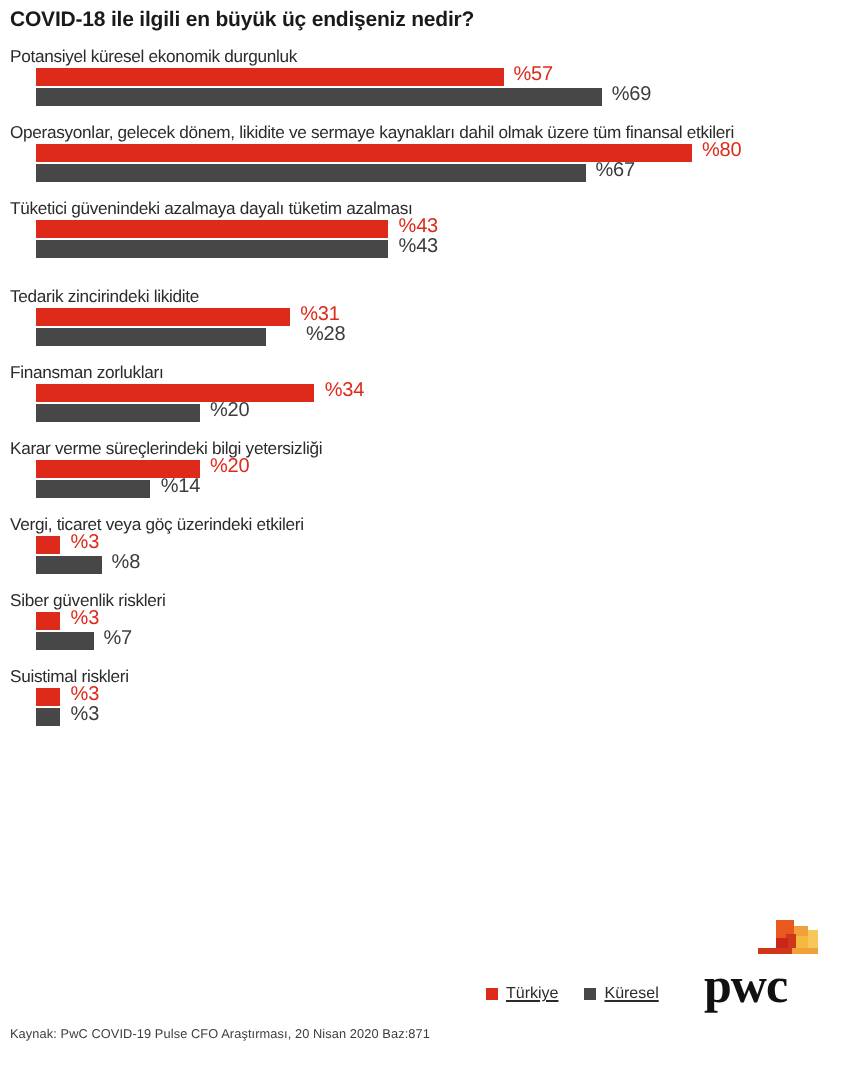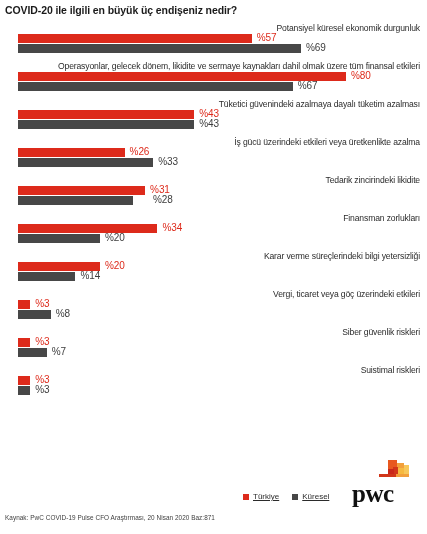--- a/index.html
+++ b/index.html
@@ -25,21 +25,20 @@
     white-space: nowrap;
   }
   .plot {
     position: absolute;
     left: 0; top: 22px;
     width: 427px;
   }
   .group {
     position: relative;
     width: 420px;
-    text-align: right;
   }
   .cat-label {
     font-size: 8.6px;
     color: #2b2b2b;
     padding-left: 5px;
     line-height: 12px;
     height: 12px;
     white-space: nowrap;
     letter-spacing: -0.15px;
   }
@@ -116,21 +115,21 @@
     color: #3d3d3d;
     letter-spacing: 0.05px;
     white-space: nowrap;
   }
 </style>
 </head>
 <body>
 
 <div id="page">
 
-  <div class="chart-title">COVID-20 ile ilgili en büyük üç endişeniz nedir?</div>
+  <div class="chart-title">COVID-18 ile ilgili en büyük üç endişeniz nedir?</div>
 
   <div class="plot" id="plot">
       <div class="group">
         <div class="cat-label">Potansiyel küresel ekonomik durgunluk</div>
         <div class="bar-row">
           <div class="bar tr" style="width: 233.7px;"></div>
           <div class="bar-value tr" style="left: 256.7px;">%57</div>
         </div>
         <div class="bar-row">
           <div class="bar gl" style="width: 282.9px;"></div>
@@ -155,31 +154,20 @@
         <div class="bar-row">
           <div class="bar tr" style="width: 176.3px;"></div>
           <div class="bar-value tr" style="left: 199.3px;">%43</div>
         </div>
         <div class="bar-row">
           <div class="bar gl" style="width: 176.3px;"></div>
           <div class="bar-value gl" style="left: 199.3px;">%43</div>
         </div>
       </div>
       <div class="group-gap"></div>
-      <div class="group">
-        <div class="cat-label">İş gücü üzerindeki etkileri veya üretkenlikte azalma</div>
-        <div class="bar-row">
-          <div class="bar tr" style="width: 106.6px;"></div>
-          <div class="bar-value tr" style="left: 129.6px;">%26</div>
-        </div>
-        <div class="bar-row">
-          <div class="bar gl" style="width: 135.3px;"></div>
-          <div class="bar-value gl" style="left: 158.3px;">%33</div>
-        </div>
-      </div>
       <div class="group-gap"></div>
       <div class="group">
         <div class="cat-label">Tedarik zincirindeki likidite</div>
         <div class="bar-row">
           <div class="bar tr" style="width: 127.1px;"></div>
           <div class="bar-value tr" style="left: 150.1px;">%31</div>
         </div>
         <div class="bar-row">
           <div class="bar gl" style="width: 114.8px;"></div>
           <div class="bar-value gl" style="left: 153px;">%28</div>

